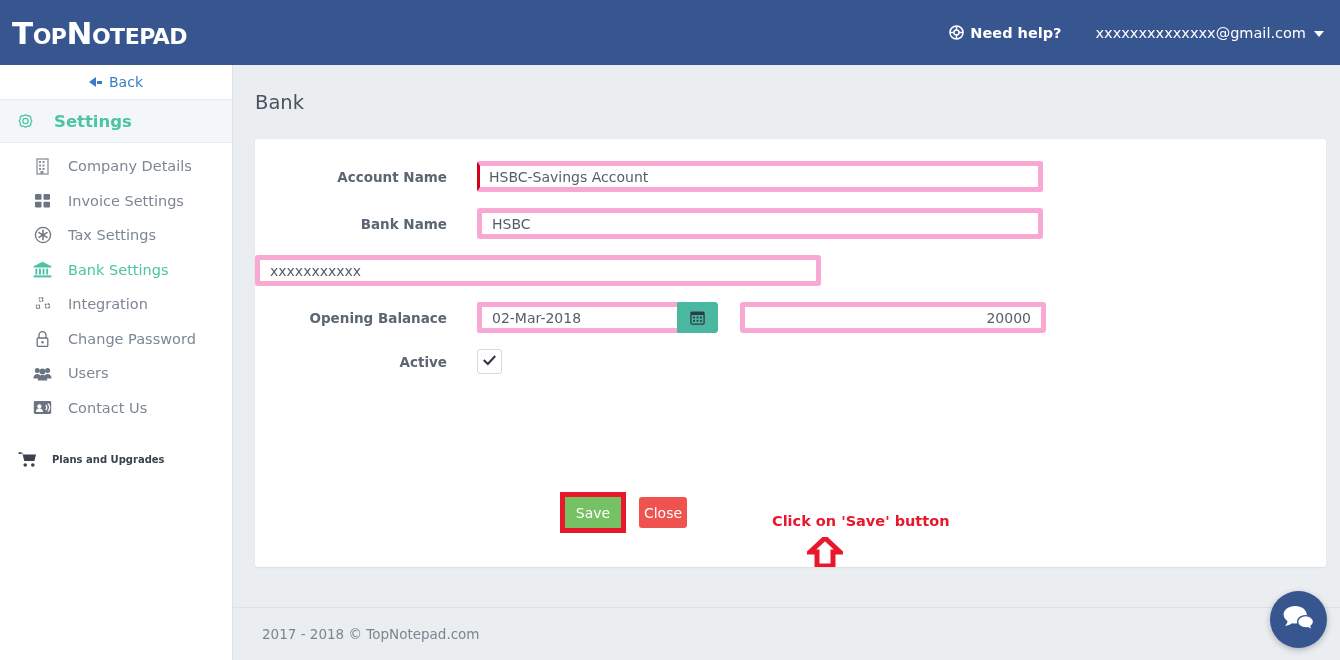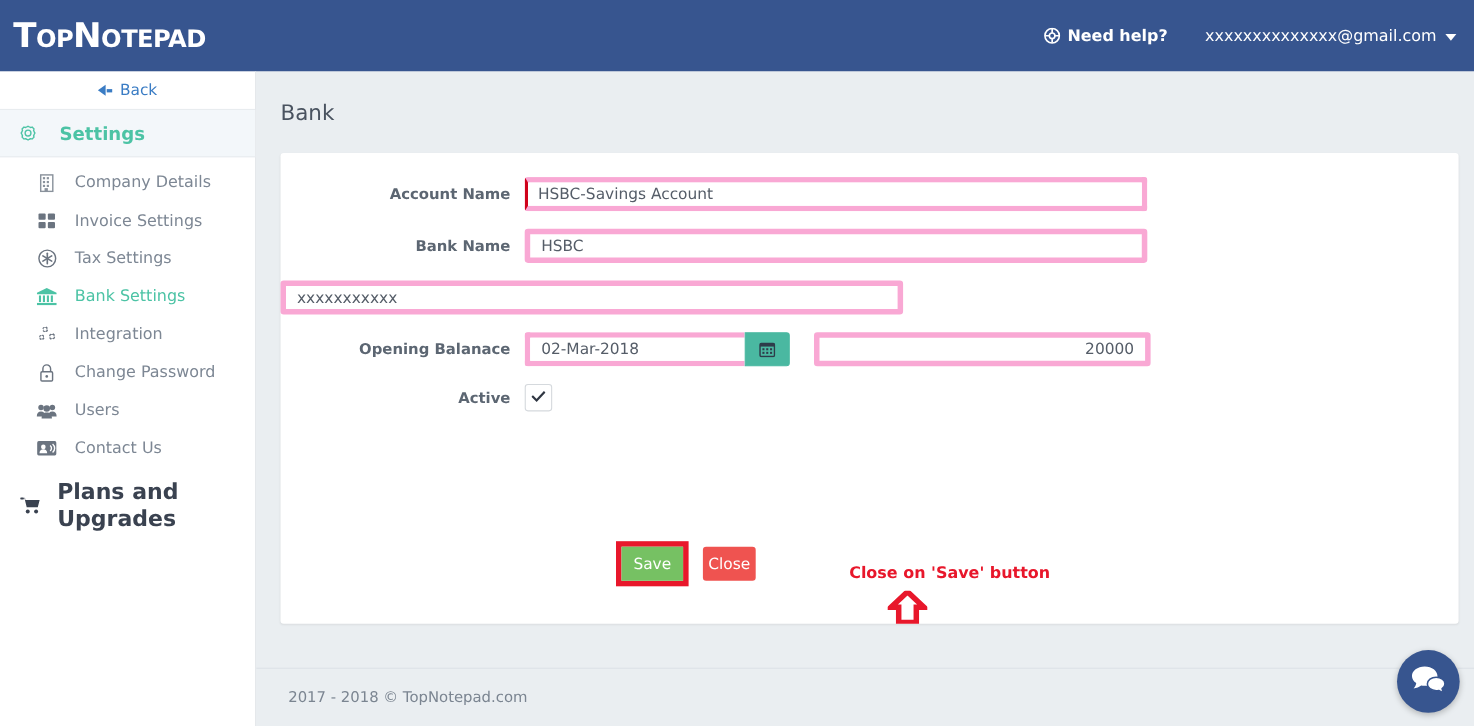--- a/index.html
+++ b/index.html
@@ -99,21 +99,21 @@
     width: 19px; height: 19px; display: inline-flex;
     align-items: center; justify-content: center; line-height: 0;
     color: #6b7480;
   }
   .side-item.active .side-icon { color: #4cc3a5; }
   .plans-item {
     height: 40px; margin-top: 14px;
     display: flex; align-items: center;
     padding-left: 18px; gap: 15px; cursor: pointer;
   }
-  .plans-item .label { color: #3a4250; font-size: 20px; font-weight: bold; }
+  .plans-item .label { color: #3a4250; font-size: 10px; font-weight: bold; }
 
   
   .main {
     position: absolute; top: 65px; left: 233px;
     width: 1107px; height: 595px;
     background: #eaeef1;
   }
   .page-title {
     margin: 26px 0 0 22px;
     font-size: 19.5px; color: #4a5360; font-weight: normal;
@@ -125,21 +125,21 @@
     border-radius: 3px;
     box-shadow: 0 1px 2px rgba(0,0,0,0.07);
   }
   .form-row {
     position: absolute; left: 0; width: 100%;
     display: flex; align-items: center;
   }
   .field-label {
     width: 222px; text-align: right;
     font-size: 13.5px; font-weight: bold; color: #5c6672;
-    padding-right: 13px;
+    padding-right: 30px;
   }
   .inp {
     height: 31px;
     border: 5px solid #f9a8d4;
     border-radius: 3px;
     background: #ffffff;
     font-family: "DejaVu Sans", "Liberation Sans", sans-serif;
     font-size: 14px; color: #555d68;
     padding: 0 10px;
     outline: none;
@@ -451,21 +451,21 @@
         <div class="field-label">Active</div>
         <div class="chk">
           <span>
             <svg width="13" height="13" viewBox="0 0 14 14">
               <path d="M1.6 7.2 L5.2 10.8 L12.4 3" fill="none" stroke="#2f3642" stroke-width="2.2" stroke-linecap="square"></path>
             </svg>
           </span>
         </div>
       </div>
 
-      <div class="annot-text">Close on 'Save' button</div>
+      <div class="annot-text">Click on 'Save' button</div>
       <div class="arrow-up">
         <svg width="36" height="30" viewBox="0 0 36 30">
           <path d="M18 1 L33 15 L26 15 L26 29 L10 29 L10 15 L3 15 Z" fill="#ffffff" stroke="#e8172b" stroke-width="5" stroke-linejoin="miter"></path>
         </svg>
       </div>
 
       <div class="btn-row">
         <div class="save-wrap">
           <button class="btn btn-save">Save</button>
         </div>

